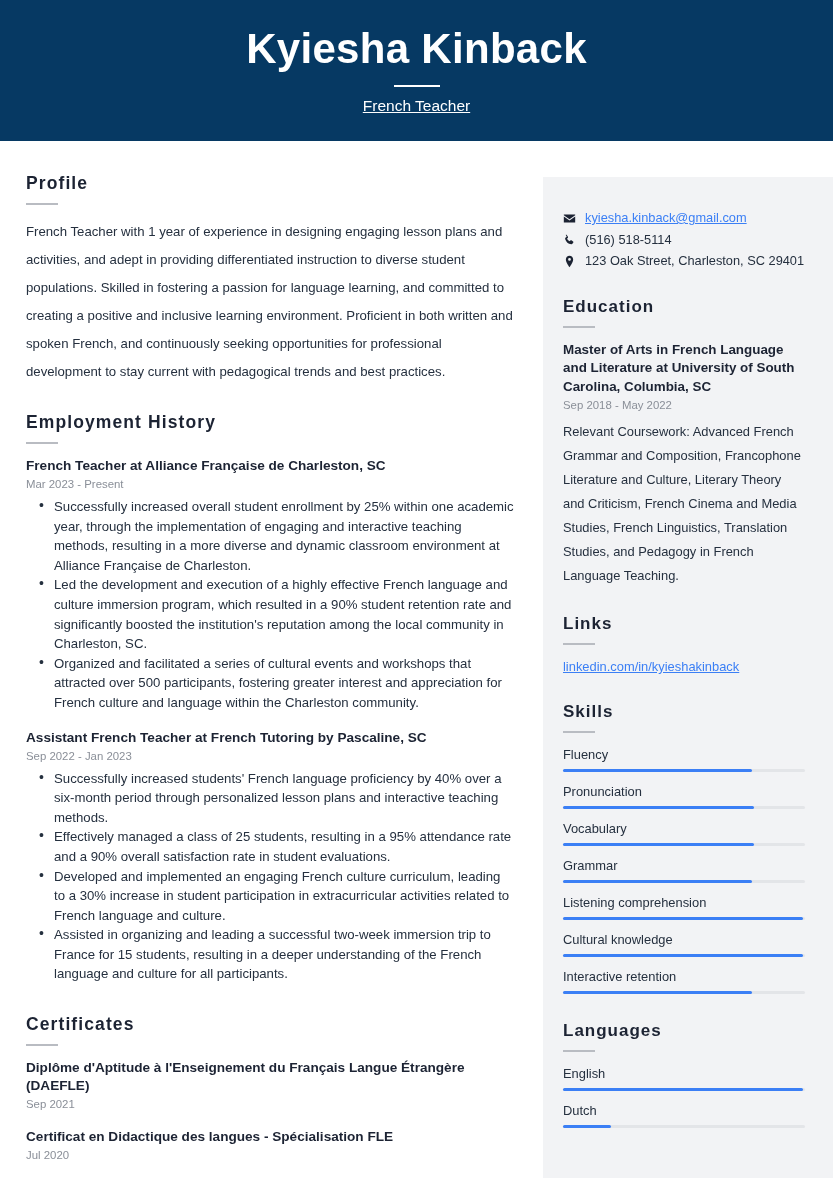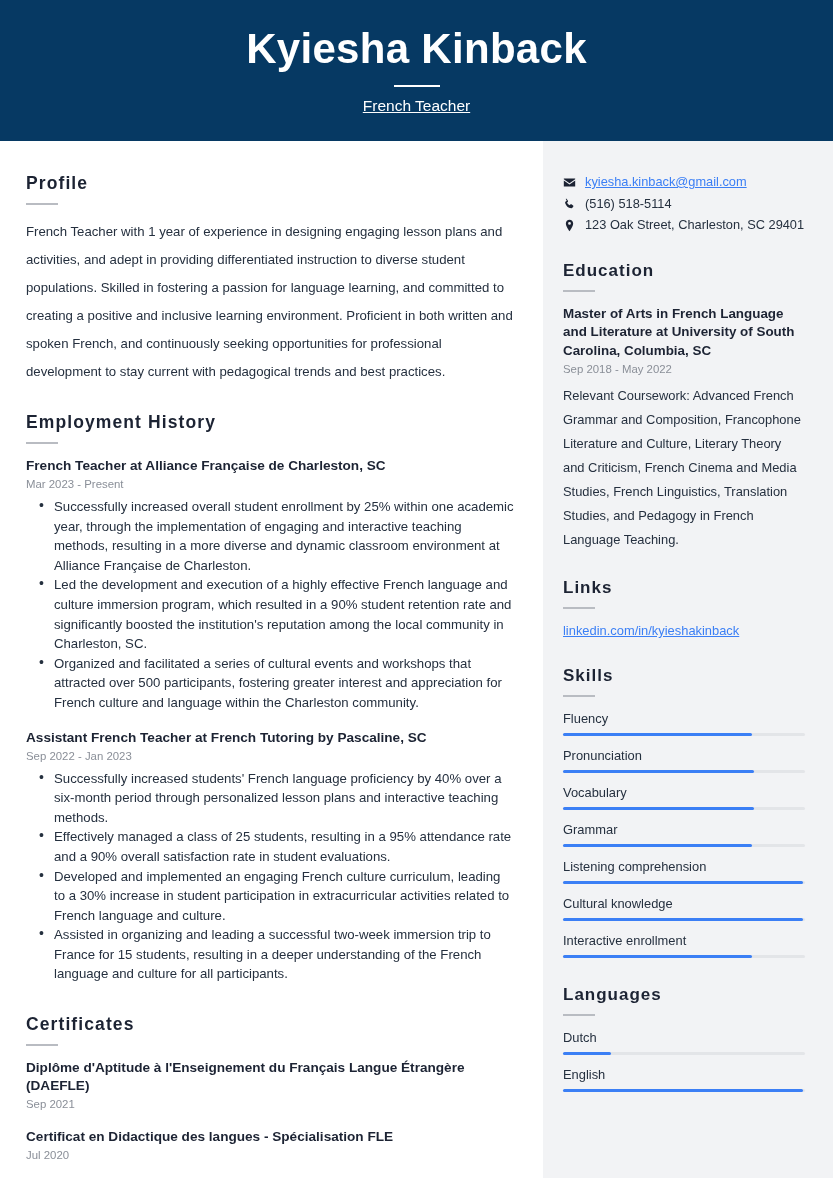--- a/index.html
+++ b/index.html
@@ -51,20 +51,21 @@
   .main-col {
     width: 543px;
     background: #ffffff;
     padding: 32px 28px 0 26px;
   }
 
   .side-col {
     width: 290px;
     background: #f2f3f5;
     padding: 32px 28px 0 20px;
+    margin-top: 36px;
   }
 
   
   .sec-head {
     font-size: 17.5px;
     font-weight: 700;
     letter-spacing: 1.1px;
     color: #1c2333;
   }
   .side-col .sec-head { font-size: 17px; letter-spacing: 1px; }
@@ -362,43 +363,43 @@
         </div>
 
         <div class="skill-row">
           <div class="skill-label">Cultural knowledge</div>
           <div class="bar-track">
             <div class="bar-fill" style="width: 99%;"></div>
           </div>
         </div>
 
         <div class="skill-row">
-          <div class="skill-label">Interactive enrollment</div>
+          <div class="skill-label">Interactive retention</div>
           <div class="bar-track">
             <div class="bar-fill" style="width: 78%;"></div>
           </div>
         </div>
       </div>
 
       <div class="sec-gap-sm"></div>
 
       <div>
         <div class="sec-head">Languages</div>
         <div class="sec-rule"></div>
 
         <div class="skill-row">
+          <div class="skill-label">English</div>
+          <div class="bar-track">
+            <div class="bar-fill" style="width: 99%;"></div>
+          </div>
+        </div>
+
+        <div class="skill-row">
           <div class="skill-label">Dutch</div>
           <div class="bar-track">
             <div class="bar-fill" style="width: 20%;"></div>
-          </div>
-        </div>
-
-        <div class="skill-row">
-          <div class="skill-label">English</div>
-          <div class="bar-track">
-            <div class="bar-fill" style="width: 99%;"></div>
           </div>
         </div>
       </div>
 
     </div>
   </div>
 </div>
 
 </body></html>

